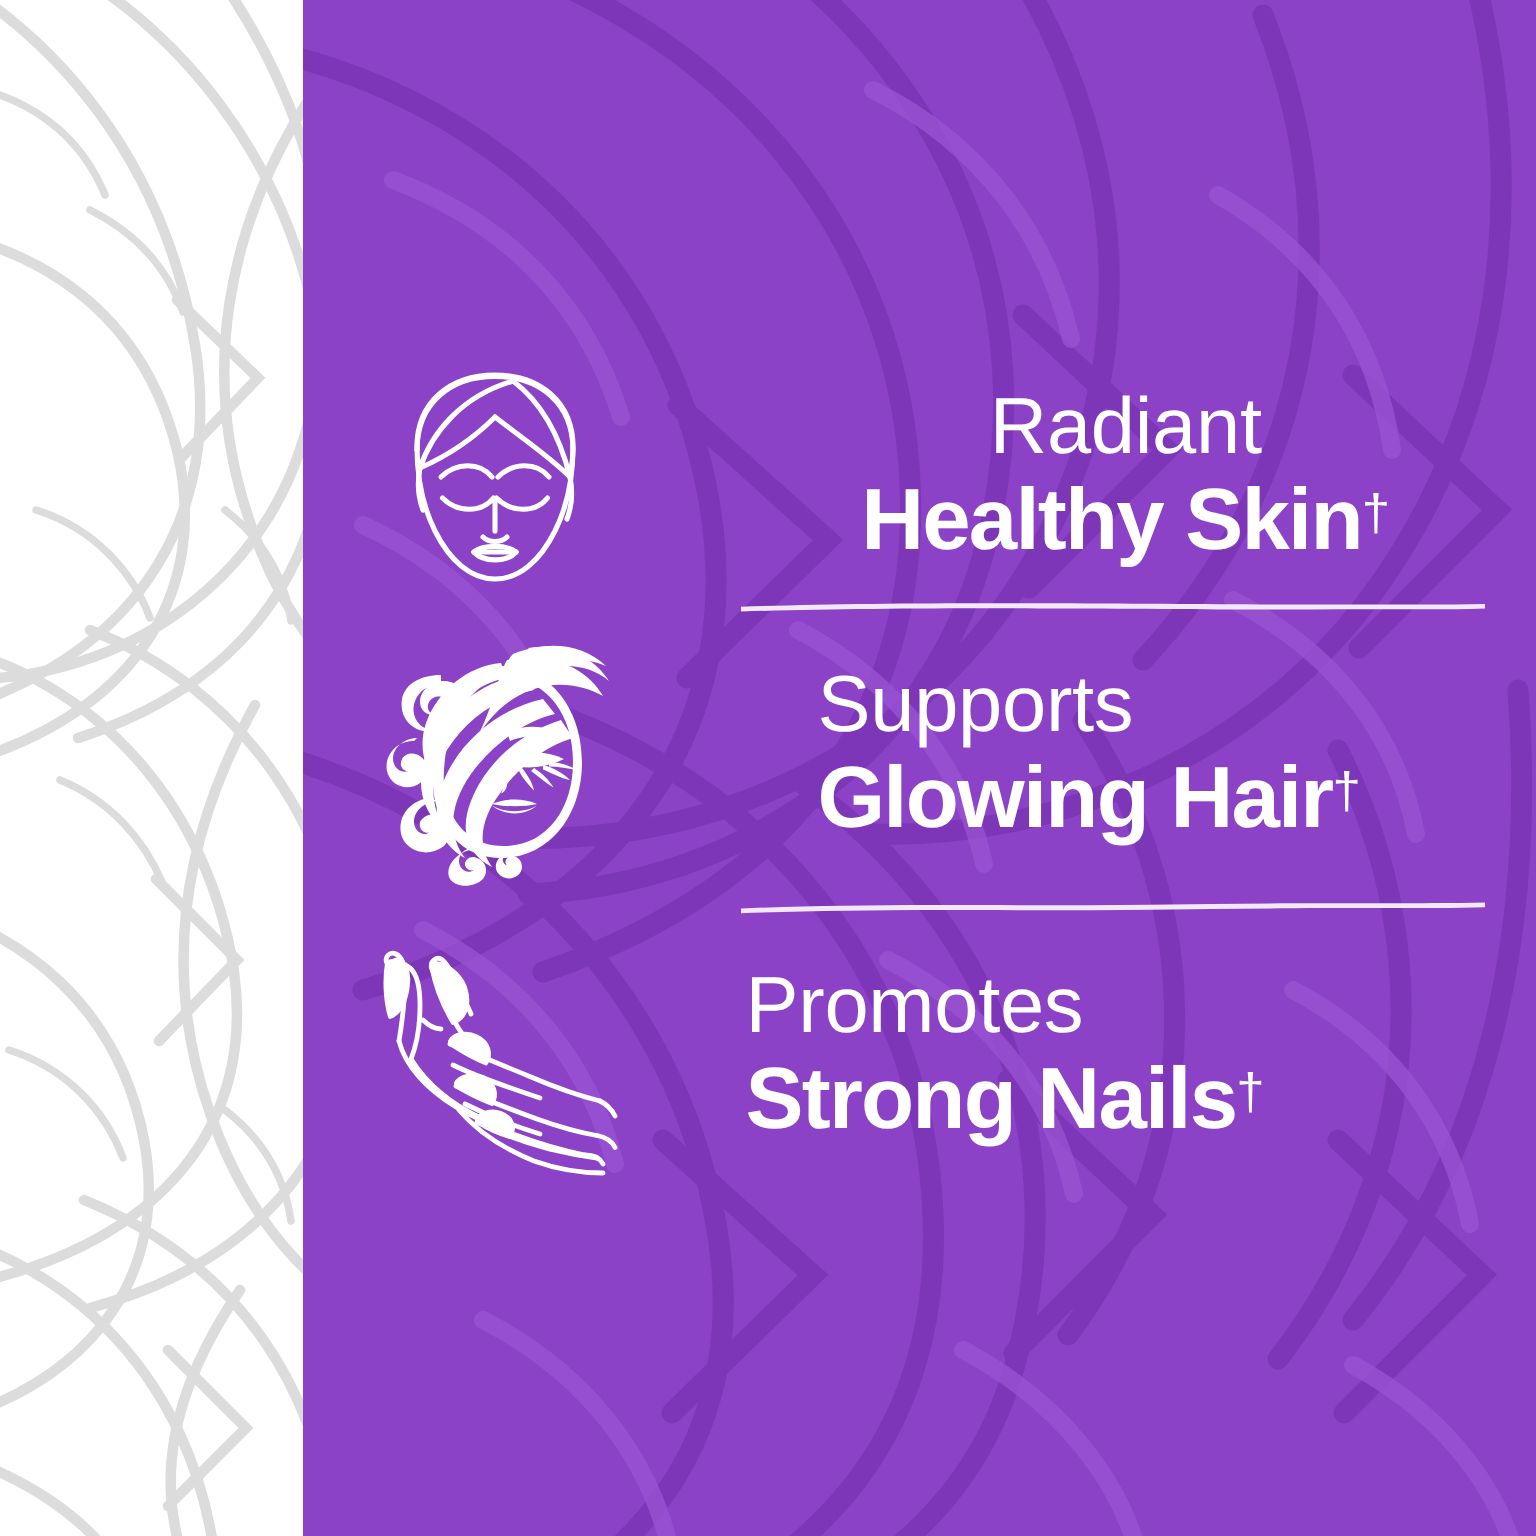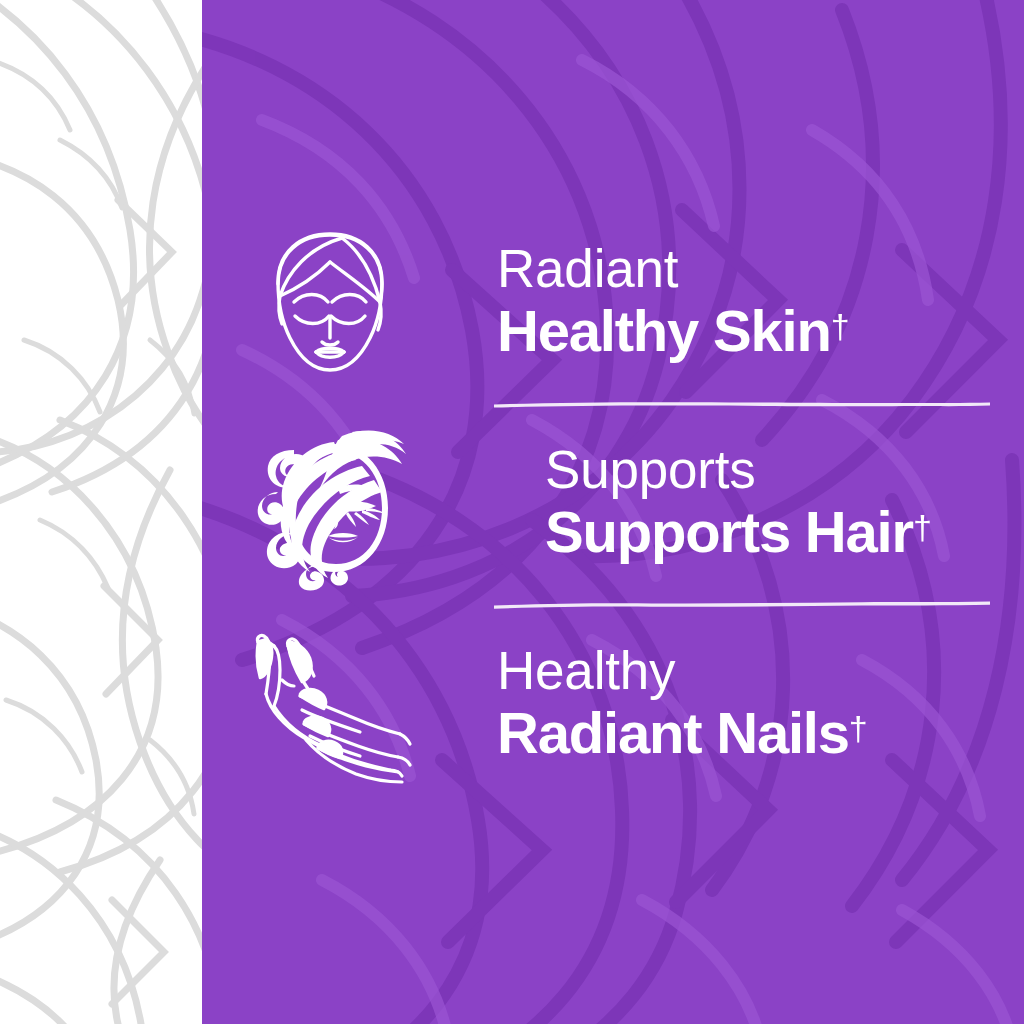--- a/index.html
+++ b/index.html
@@ -42,21 +42,21 @@
     position:absolute; inset:0;
     z-index:3;
   }
 
   .benefit-row {
     position:absolute;
     left:0; right:0;
     display:flex;
     align-items:center;
   }
-  #row-0 { top:202px;  height:200px; }
+  #row-0 { top:218px;  height:200px;text-align:center; }
   #row-1 { top:404px;  height:198px;gap:48px; }
   #row-2 { top:604px;  height:200px; }
 
   .icon-cell {
     flex:0 0 255px;
     display:flex;
     align-items:center;
     justify-content:center;
     height:100%;
   }
@@ -301,21 +301,21 @@
                        C 106 157 102 154 98 155 C 95 156 94 159 96 161
                        C 93 160 92 156 95 154 Z"></path>
 
               <path d="M62 58 C 50 66 44 80 46 94 C 44 80 50 66 62 58 Z"></path>
               <path d="M82 84 C 70 94 66 110 70 124 C 66 110 70 94 82 84 Z"></path>
             </g>
           </svg>
         </div>
         <div class="text-cell">
           <div class="line-top">Supports</div>
-          <div class="line-bottom"><span>Supports Hair</span><span class="dagger">†</span></div>
+          <div class="line-bottom"><span>Glowing Hair</span><span class="dagger">†</span></div>
         </div>
       </div>
 
       <div class="benefit-row" id="row-2">
         <div class="icon-cell">
           <svg width="172" height="160" viewBox="0 0 172 160" xmlns="http://www.w3.org/2000/svg">
             <g fill="none" stroke="#ffffff" stroke-width="3.2" stroke-linecap="round" stroke-linejoin="round">
 
               <path d="M14 18 C 12 14 16 10 20 12 C 24 14 26 20 26 28
                        C 26 44 24 58 22 70"></path>
@@ -350,22 +350,22 @@
 
               <path d="M38 56 C 42 60 46 62 50 62"></path>
 
               <path d="M146 146 C 152 146 156 148 158 152"></path>
               <path d="M156 110 C 160 112 164 116 166 120"></path>
               <path d="M154 133 C 160 134 164 137 166 141"></path>
             </g>
           </svg>
         </div>
         <div class="text-cell">
-          <div class="line-top">Healthy</div>
-          <div class="line-bottom"><span>Radiant Nails</span><span class="dagger">†</span></div>
+          <div class="line-top">Promotes</div>
+          <div class="line-bottom"><span>Strong Nails</span><span class="dagger">†</span></div>
         </div>
       </div>
 
     </div>
 
     <div class="divider" id="divider-0">
       <svg viewBox="0 0 500 16" preserveAspectRatio="none" xmlns="http://www.w3.org/2000/svg">
         <path d="M2 8.5 C 60 6.6 120 6.0 200 6.2 C 280 6.4 340 7.2 400 7.0
                  C 440 6.9 470 7.4 498 6.6
                  L 498 9.6 C 470 10.6 440 9.9 400 10.2 C 340 10.6 280 9.8 200 9.6

